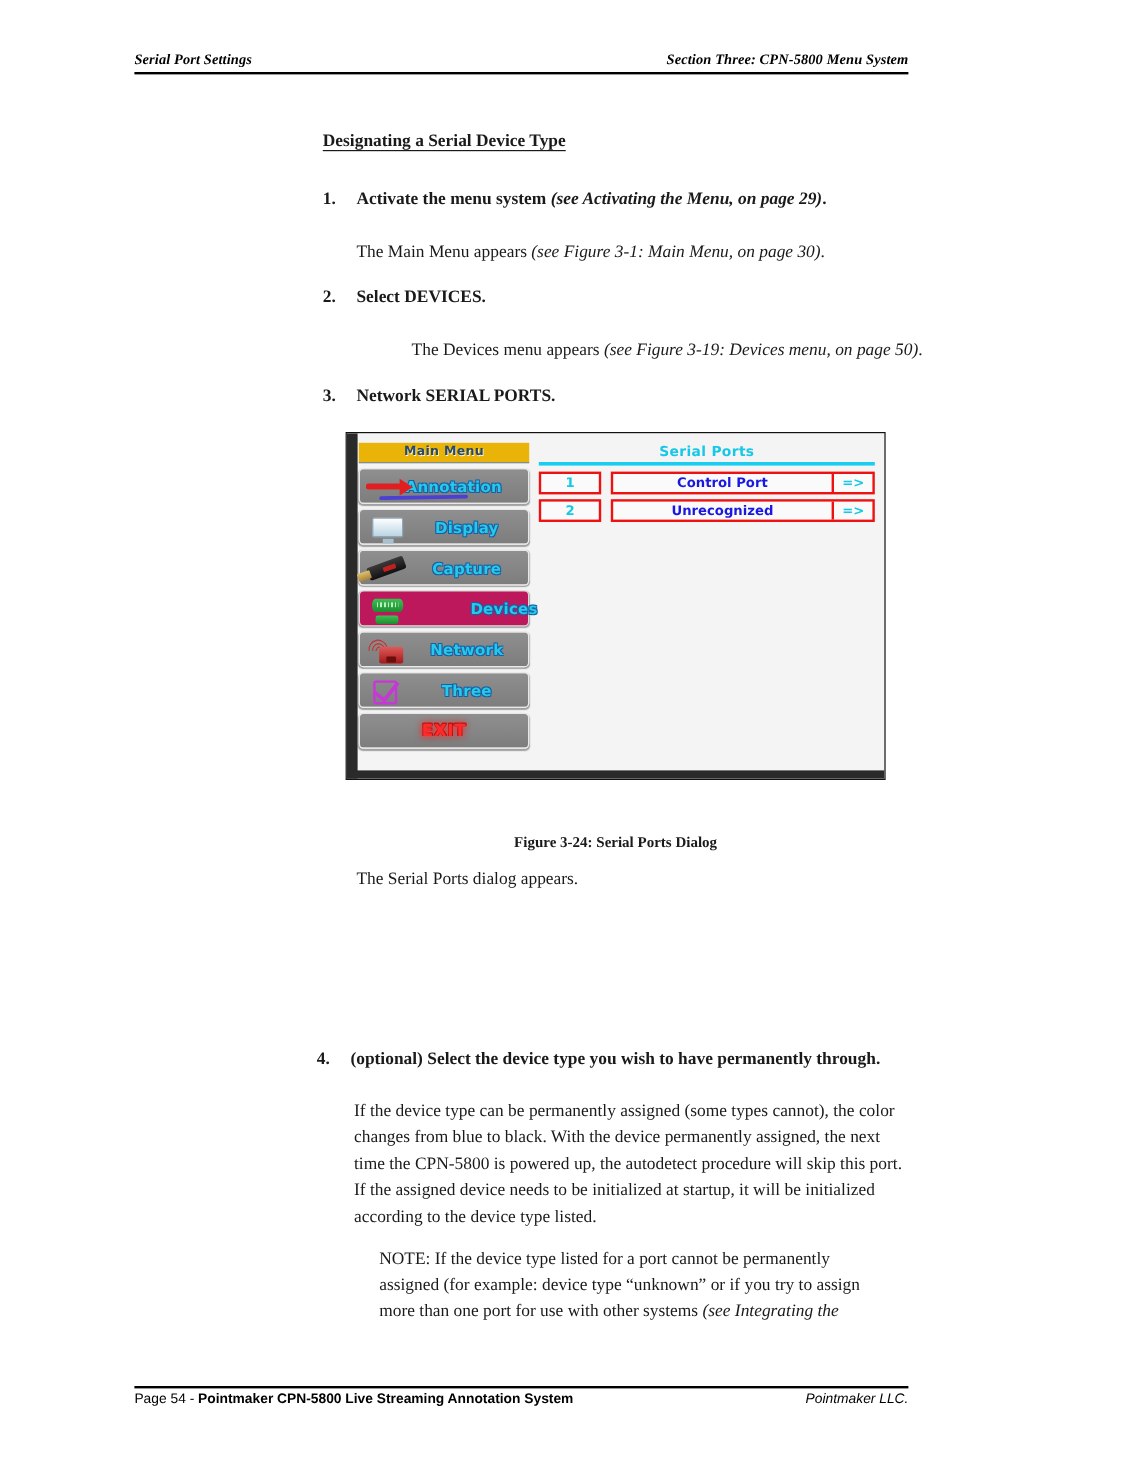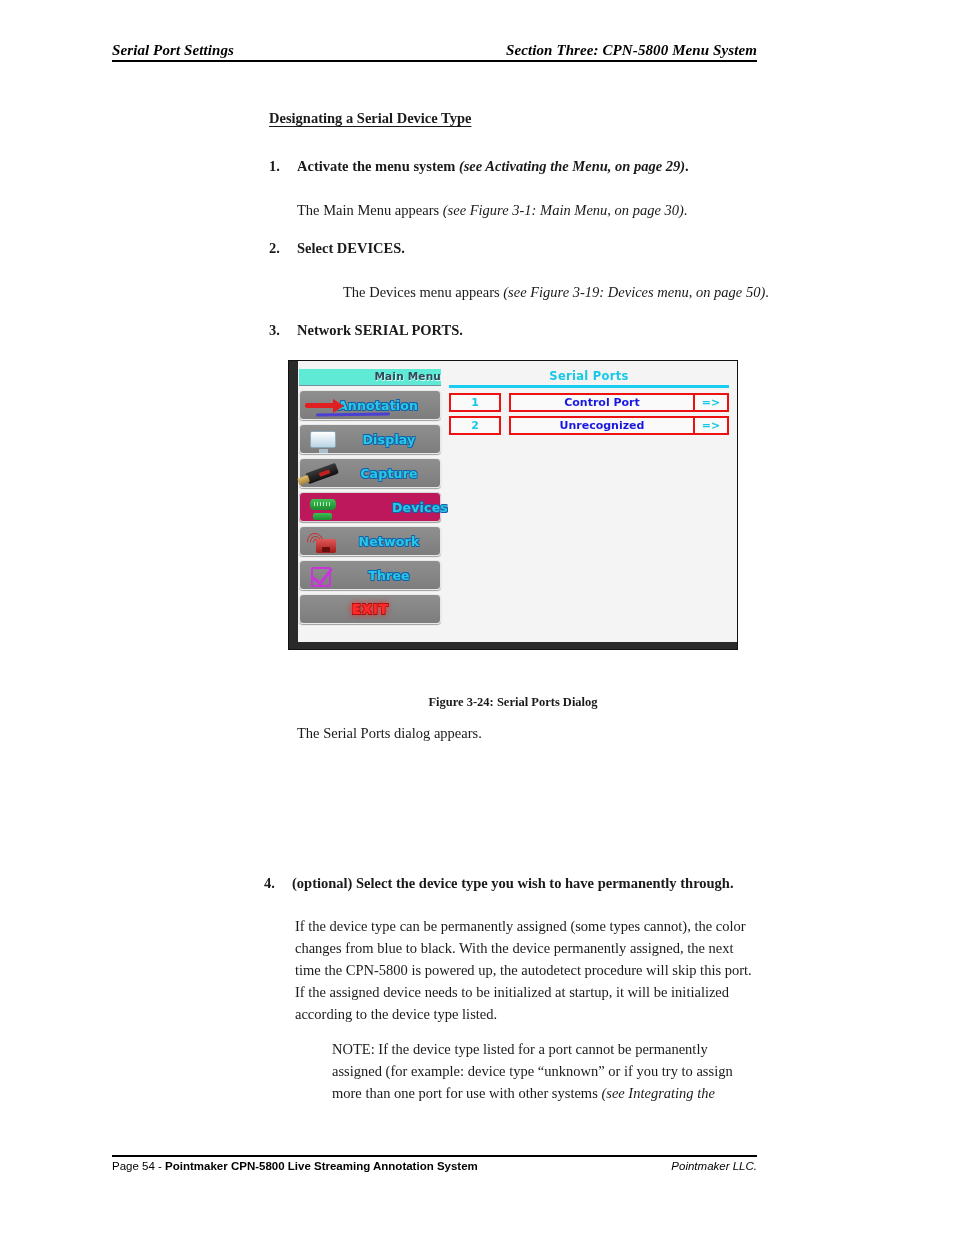--- a/index.html
+++ b/index.html
@@ -25,21 +25,21 @@
   .running-head {
     position: absolute;
     left: 112px;
     top: 42px;
     width: 645px;
     display: flex;
     justify-content: space-between;
     align-items: flex-end;
     font-style: italic;
     font-weight: bold;
-    font-size: 15px;
+    font-size: 12px;
     letter-spacing: 0.1px;
     color: #000;
   }
   .running-head .rh-left { text-align: left; }
   .running-head .rh-right { text-align: right; }
   .head-rule {
     position: absolute;
     left: 112px;
     top: 60px;
     width: 645px;
@@ -115,27 +115,27 @@
 
   
   .menu-col {
     position: absolute;
     left: 10px;
     top: 8px;
     width: 142px;
   }
   .menu-title {
     height: 16px;
-    background: #5eead4;
+    background: #eab308;
     border-bottom: 1.5px solid #7b8ea0;
     color: #2d4a5c;
     font-family: "DejaVu Sans", sans-serif;
     font-weight: bold;
     font-size: 10.5px;
-    text-align: right;
+    text-align: center;
     line-height: 15px;
     letter-spacing: 0.2px;
     text-shadow: 0.6px 0.6px 0 rgba(255,255,255,0.9);
   }
   .menu-btn {
     position: relative;
     height: 30px;
     margin-top: 4px;
     background: linear-gradient(#8f8f8f, #7d7d7d);
     border: 1.2px solid #e8e8e8;
@@ -559,21 +559,21 @@
   <div class="para" style="left:297px; top:722px; width:470px;">The Serial Ports dialog appears.</div>
 
 
   <div class="step" style="left:264px; top:873px; width:505px;">
     <span class="num">4.</span>
     <span class="txt">(optional) Select the device type you wish to have permanently through.</span>
   </div>
 
   <div class="para" style="left:295px; top:915px; width:460px;">If the device type can be permanently assigned (some types cannot), the color changes from blue to black. With the device permanently assigned, the next time the CPN-5800 is powered up, the autodetect procedure will skip this port. If the assigned device needs to be initialized at startup, it will be initialized according to the device type listed.</div>
 
-  <div class="note" style="left:332px; top:1038px; width:418px;">
+  <div class="note" style="left:316px; top:1038px; width:418px;">
     <span>NOTE: If the device type listed for a port cannot be permanently assigned (for example: device type “unknown” or if you try to assign more than one port for use with other systems </span><i>(see Integrating the</i>
   </div>
 
   <div class="foot-rule"></div>
   <div class="running-foot">
     <span class="rf-left"><span>Page 54 - </span><b>Pointmaker CPN-5800 Live Streaming Annotation System</b></span>
     <span class="rf-right">Pointmaker LLC.</span>
   </div>
 
 </div>

